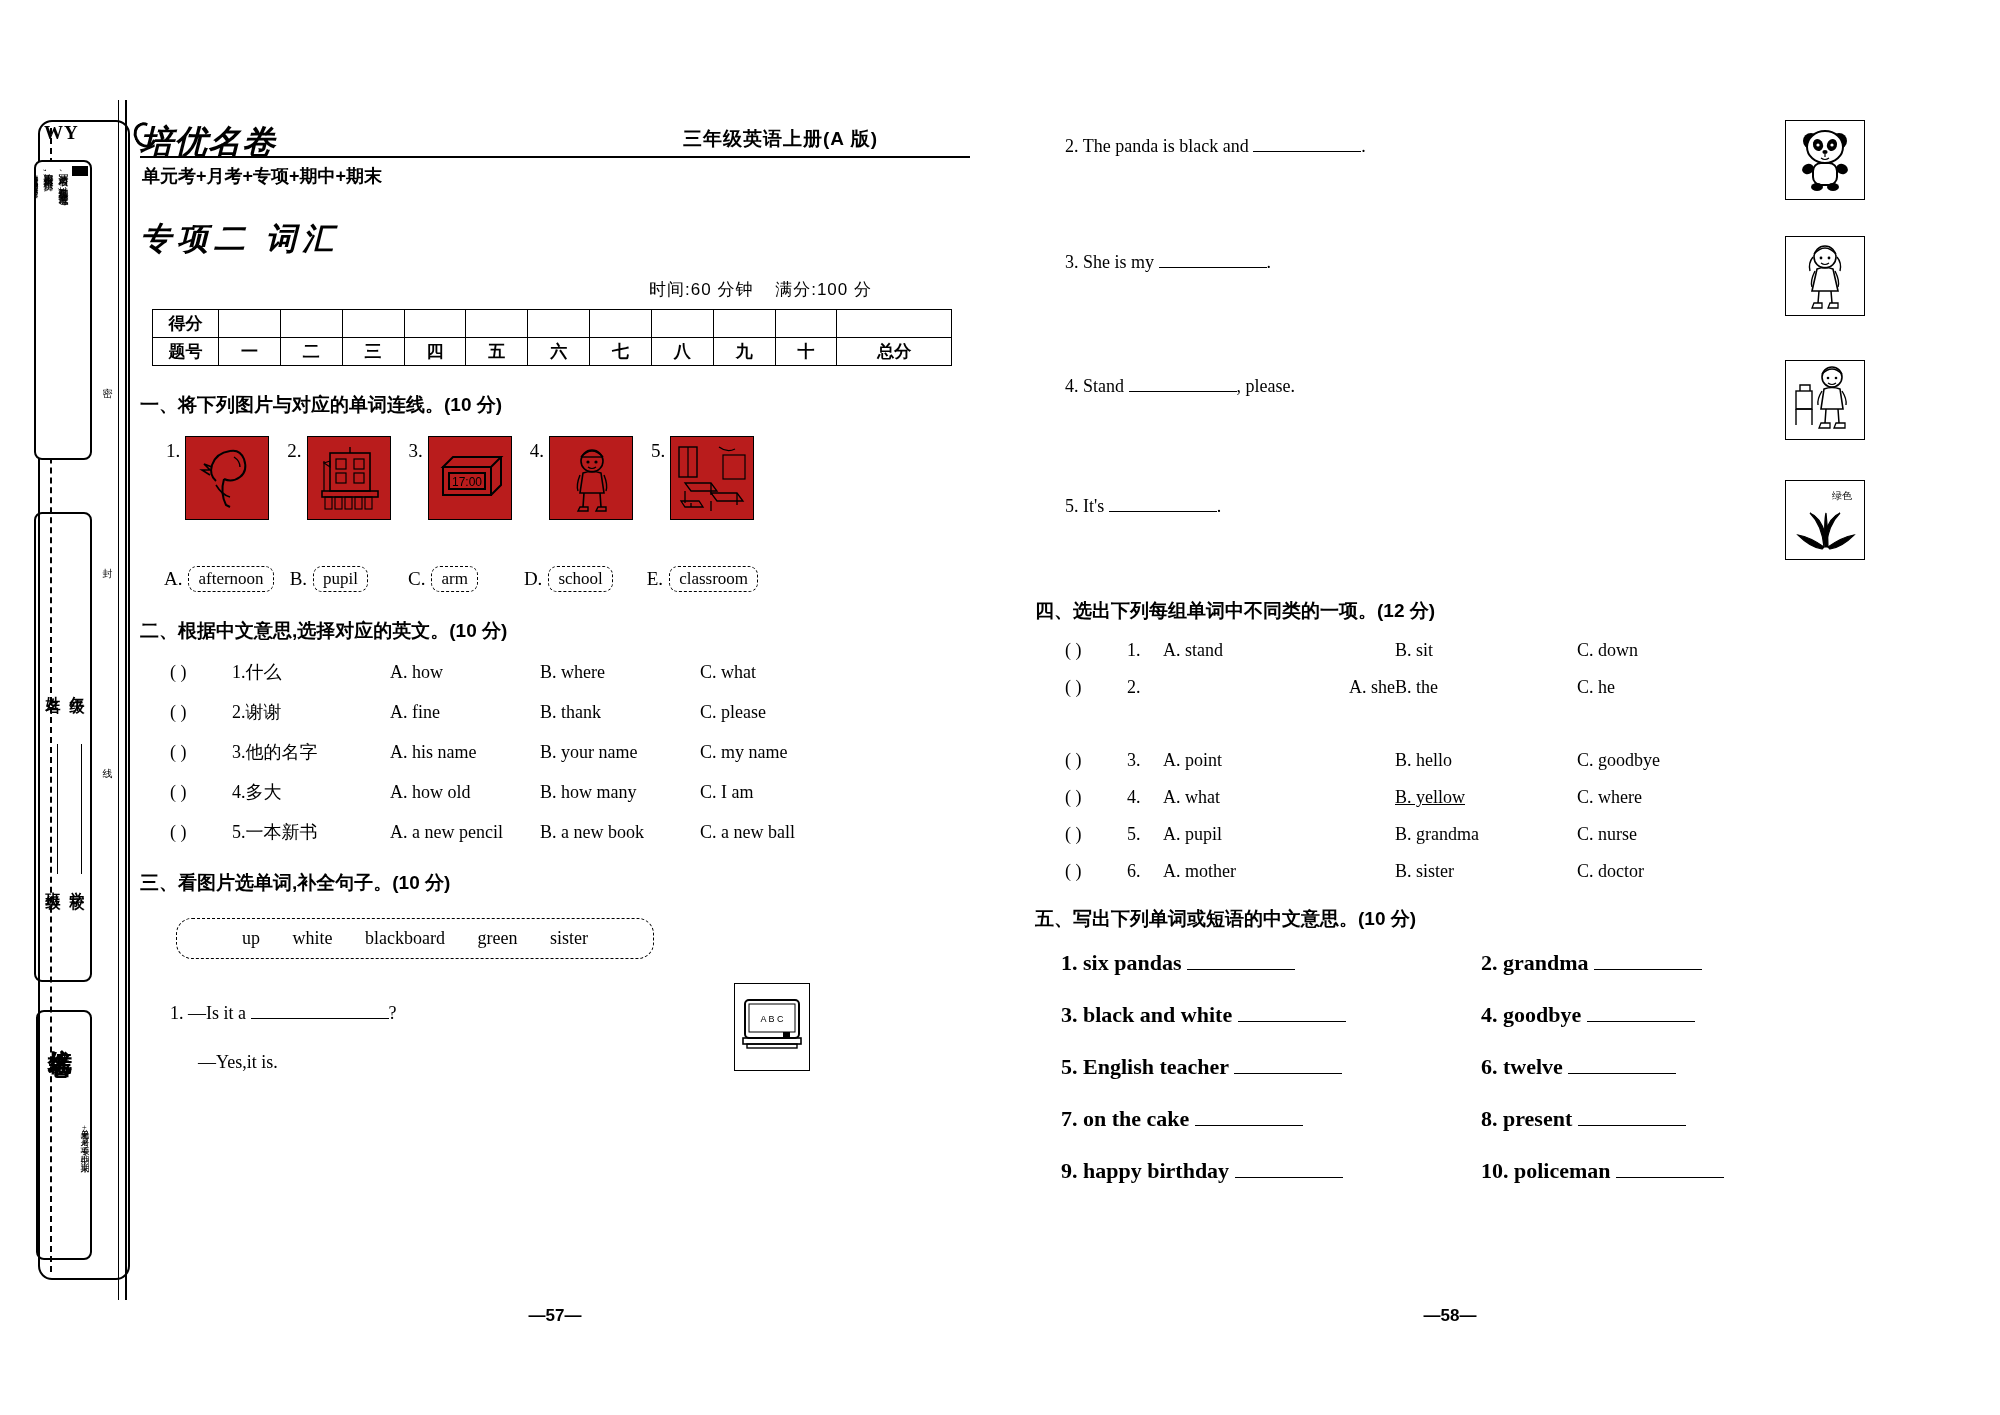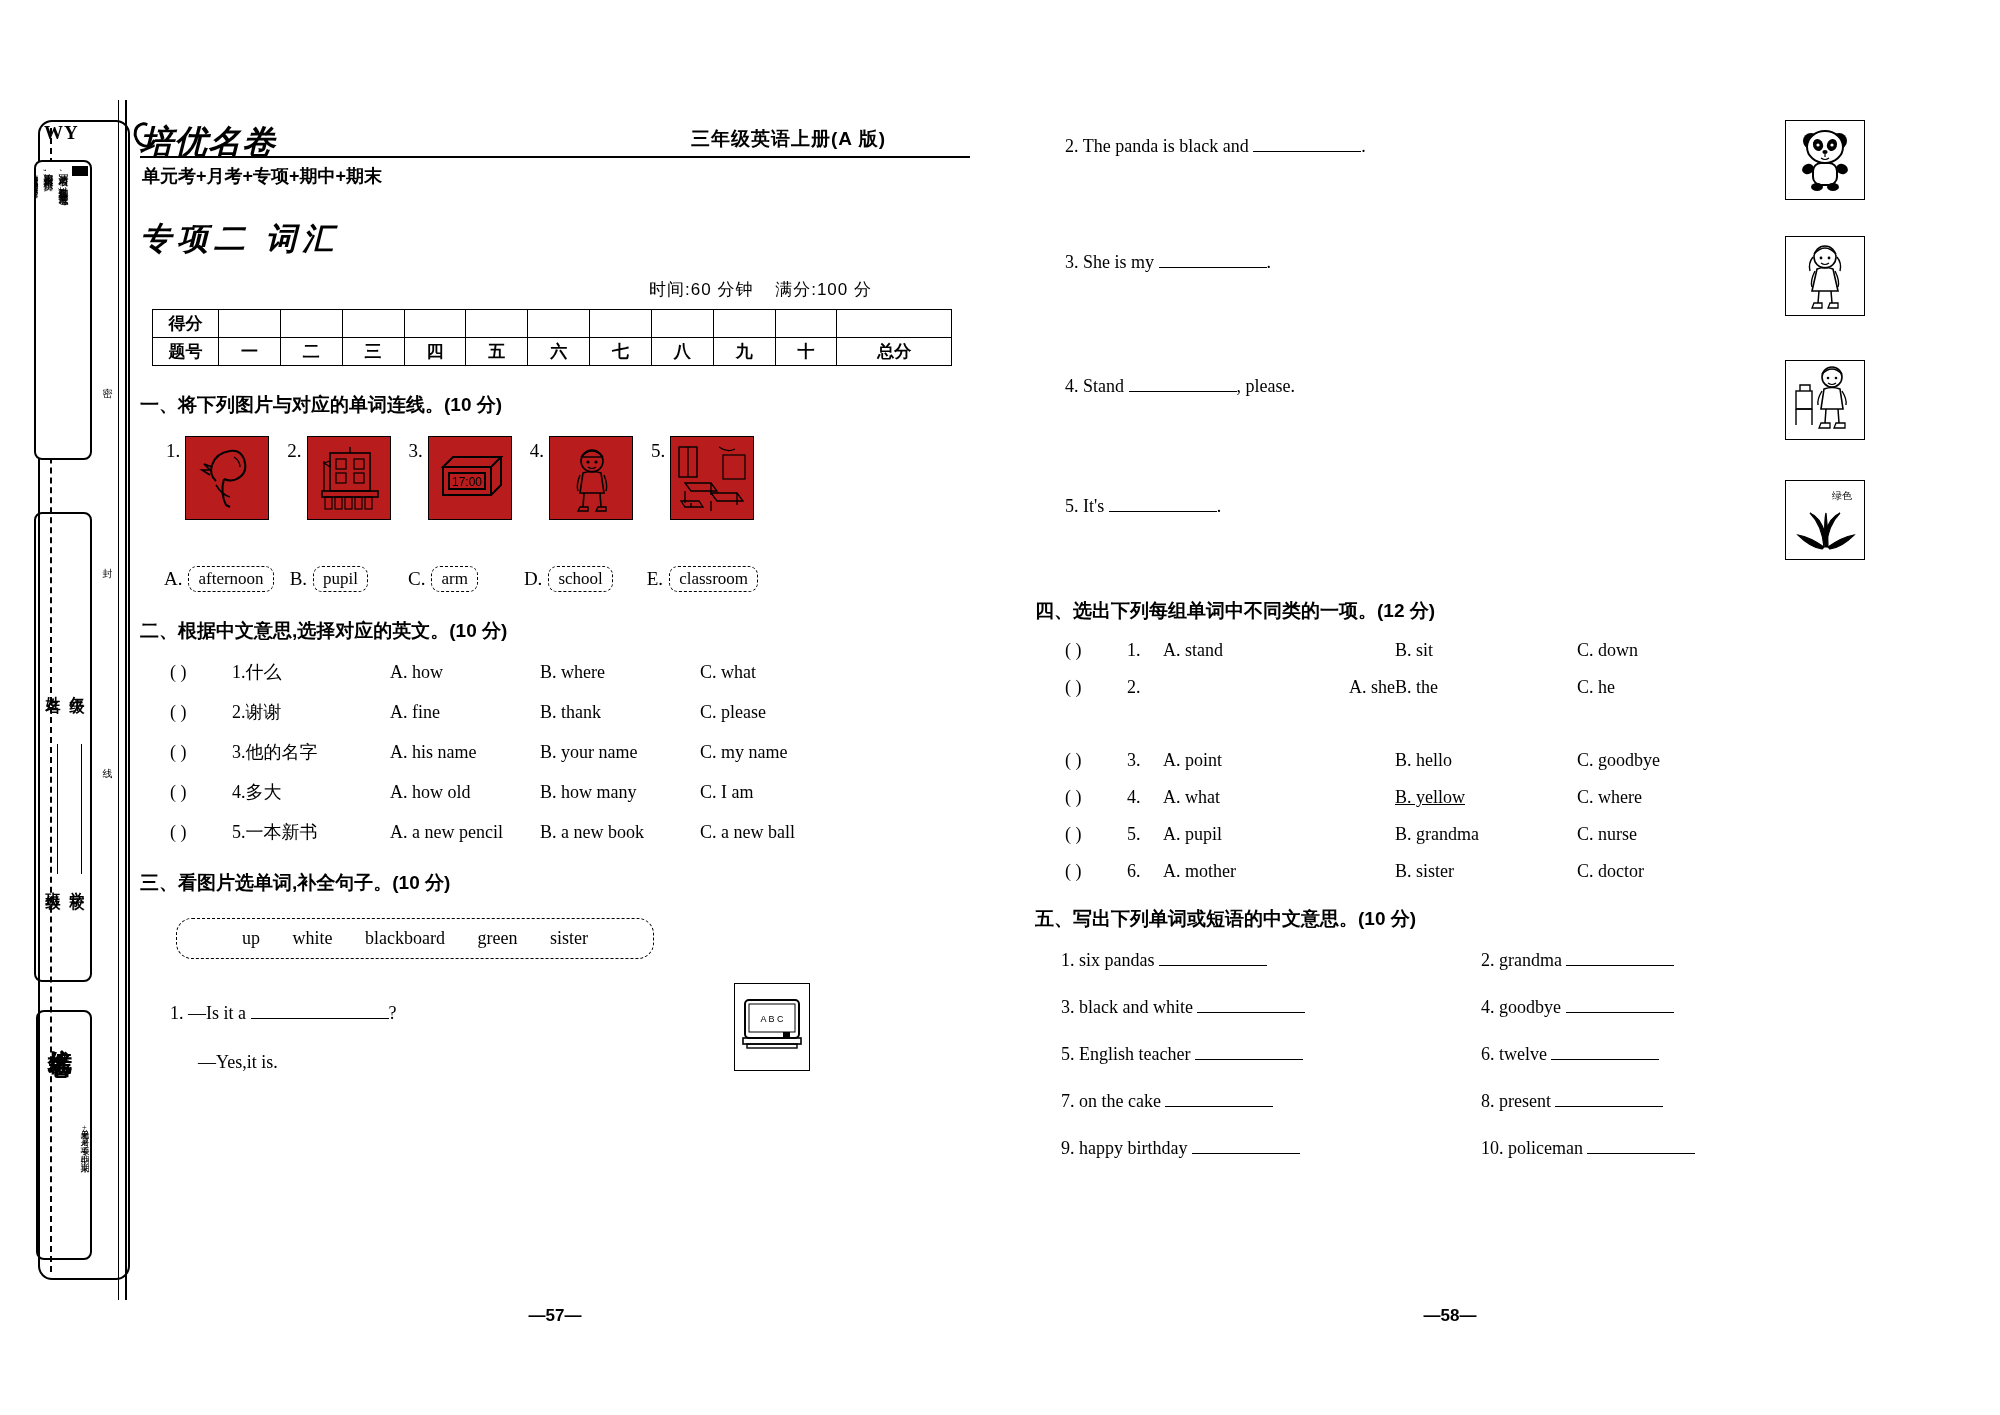--- a/index.html
+++ b/index.html
@@ -185,21 +185,21 @@
   .brand-sub {
     position: absolute;
     left: 2px; top: 44px;
     font-size: 18px;
     font-weight: bold;
     font-family: "Liberation Sans", sans-serif;
     letter-spacing: 0px;
   }
   .grade-book {
     position: absolute;
-    right: 84px; top: 6px;
+    right: 92px; top: 6px;
     font-size: 19px;
     font-weight: bold;
     font-family: "Liberation Sans", sans-serif;
     letter-spacing: 1px;
   }
   .masthead-rule {
     position: absolute;
     left: 0; top: 36px;
     width: 830px; height: 0;
     border-top: 2px solid #000;
@@ -344,21 +344,22 @@
     overflow: hidden;
   }
 
   
   .tr-grid {
     margin-top: 18px;
     margin-left: 26px;
     display: grid;
     grid-template-columns: 420px 400px;
     row-gap: 26px;
-    font-size: 18px;
+    font-size: 22px;
+    font-weight: bold;
   }
 
   
   .pagenum {
     position: absolute;
     bottom: -16px;
     width: 830px;
     text-align: center;
     font-size: 17px;
     font-weight: bold;

